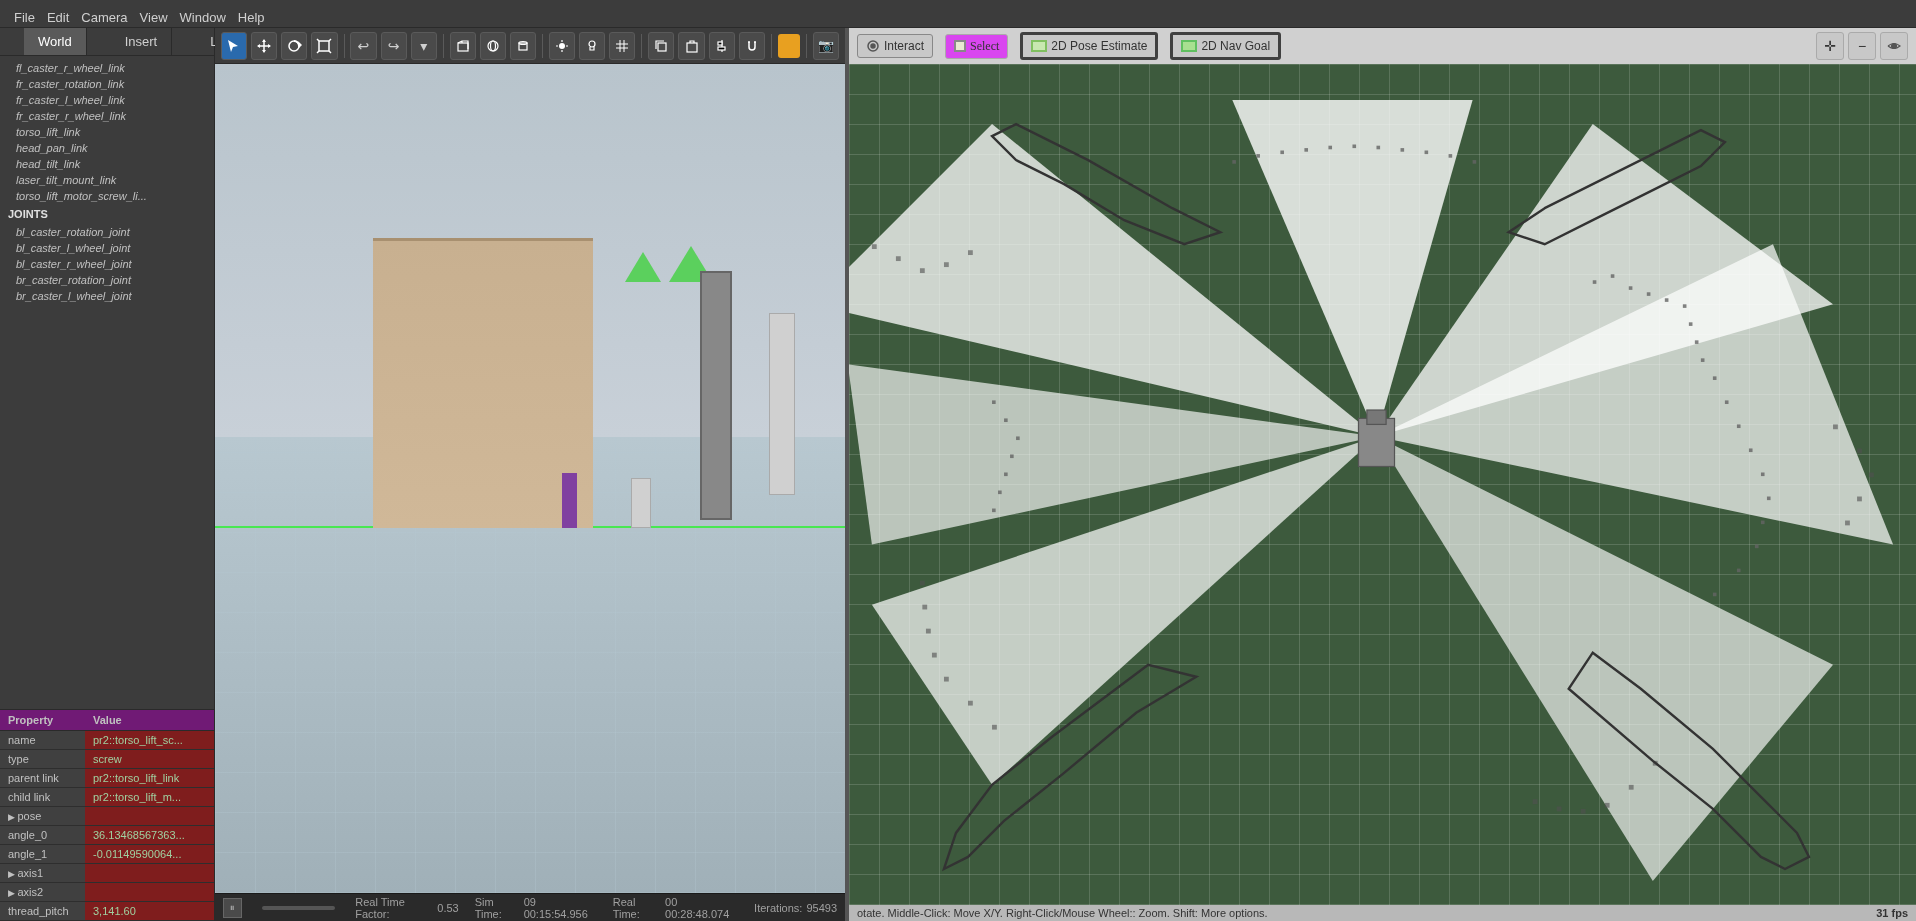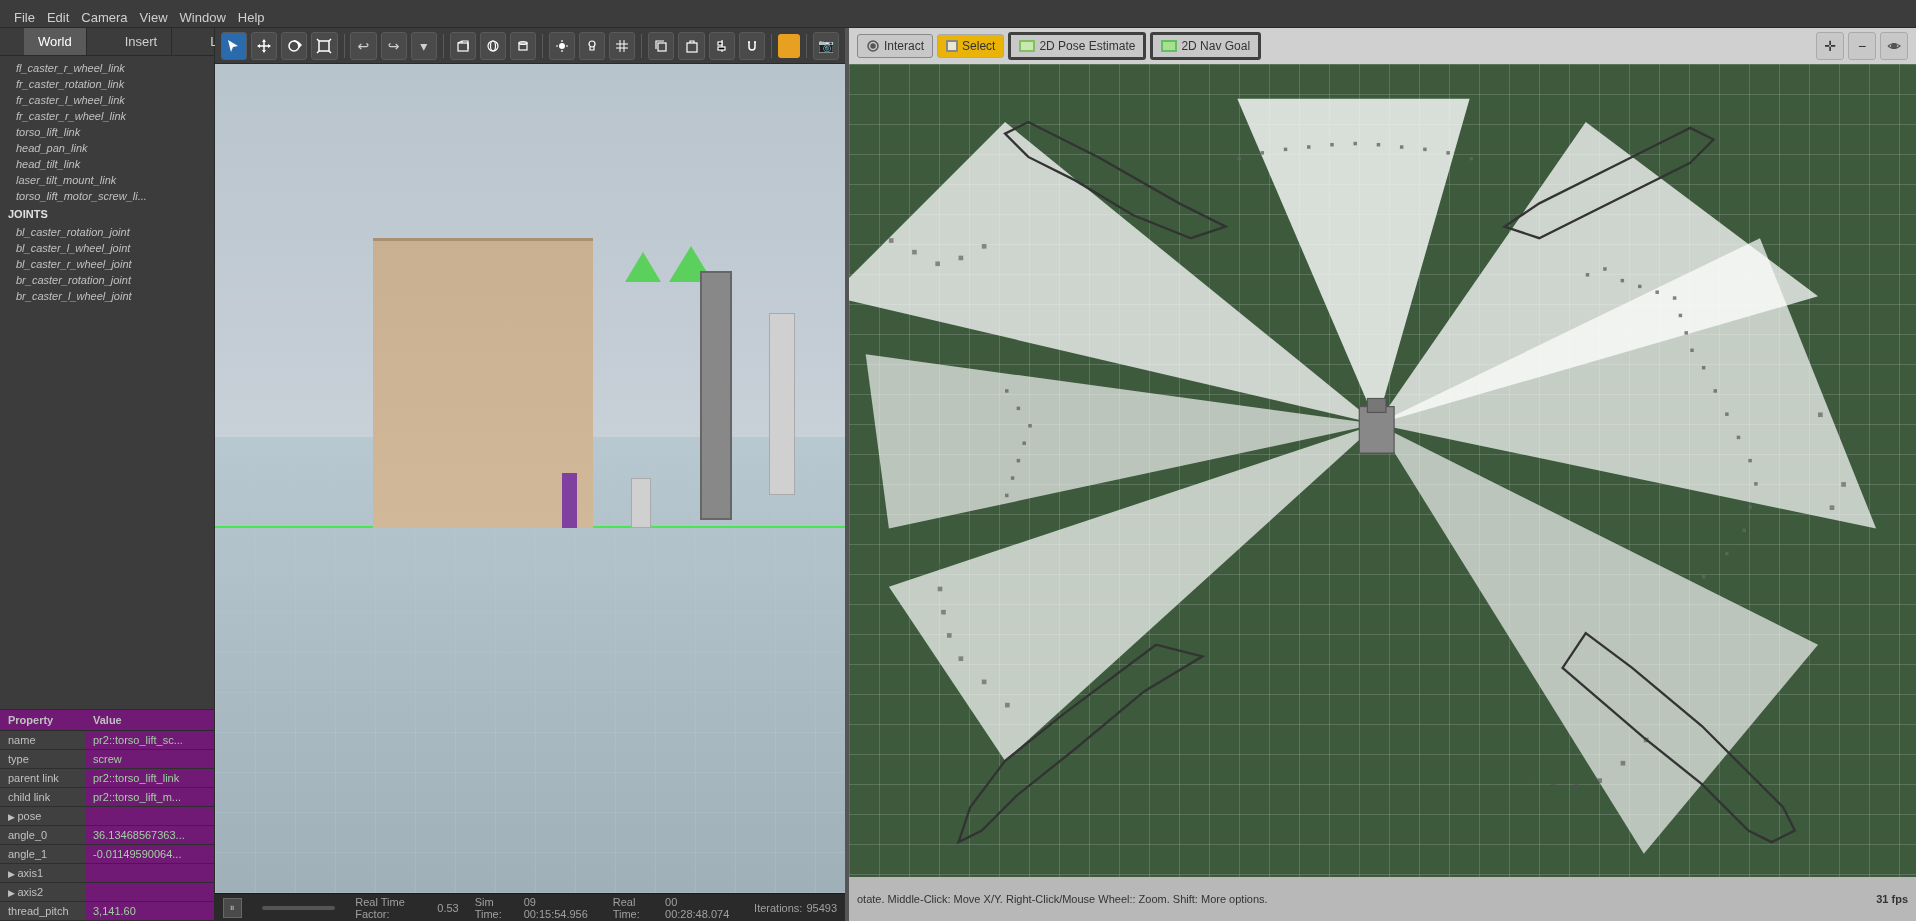--- a/index.html
+++ b/index.html
@@ -114,21 +114,21 @@
       border-bottom: 1px solid #2e2e2e;
       color: #c0c0c0;
       margin-top: 8px;
     }
     .property-table td:first-child {
       background: #404040;
       font-weight: normal;
       width: 85px;
     }
     .property-table td:last-child {
-      background: #701a75;
+      background: #7f1d1d;
       color: #a0d0a0;
       overflow: hidden;
       text-overflow: ellipsis;
       white-space: nowrap;
       max-width: 110px;
     }
     .property-expandable td:first-child::before {
       content: '▶ ';
       font-size: 9px;
     }
@@ -271,37 +271,37 @@
       background: #2a3a2a;
     }
 
     
     .rviz-toolbar {
       height: 36px;
       background: #d0d0d0;
       display: flex;
       align-items: center;
       padding: 0 8px;
-      gap: 4px;
+      gap: 12px;
       flex-shrink: 0;
     }
     .rviz-btn {
       display: flex;
       align-items: center;
       gap: 4px;
       padding: 4px 8px;
       background: #c8c8c8;
       border: 1px solid #aaa;
       border-radius: 3px;
       cursor: pointer;
       font-size: 12px;
       color: #333;
     }
     .rviz-btn-interact { border: 1px solid #888; }
-    .rviz-btn-select { background: #eab308; }
+    .rviz-btn-select { background: #d946ef; font-family: Liberation Serif, serif; }
     .pose-btn {
       display: flex;
       align-items: center;
       gap: 4px;
       padding: 4px 8px;
       background: #c8c8c8;
       border: 3px solid #404040;
       border-radius: 3px;
       cursor: pointer;
       font-size: 12px;
@@ -346,21 +346,21 @@
       position: absolute;
       inset: 0;
       background-image:
         linear-gradient(rgba(255,255,255,0.15) 1px, transparent 1px),
         linear-gradient(90deg, rgba(255,255,255,0.15) 1px, transparent 1px);
       background-size: 30px 30px;
     }
 
     
     .rviz-status {
-      height: 44px;
+      height: 16px;
       background: #b8b8b8;
       display: flex;
       align-items: center;
       padding: 0 8px;
       font-size: 11px;
       color: #333;
       gap: 4px;
     }
 
     

